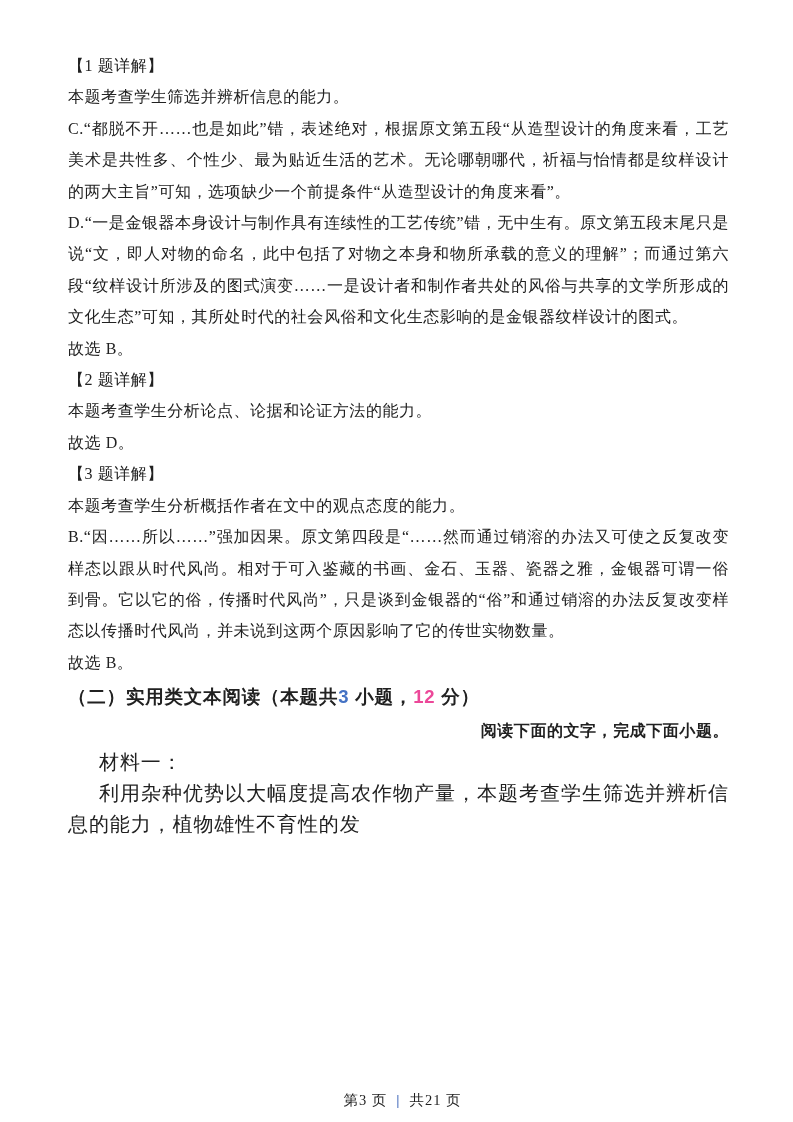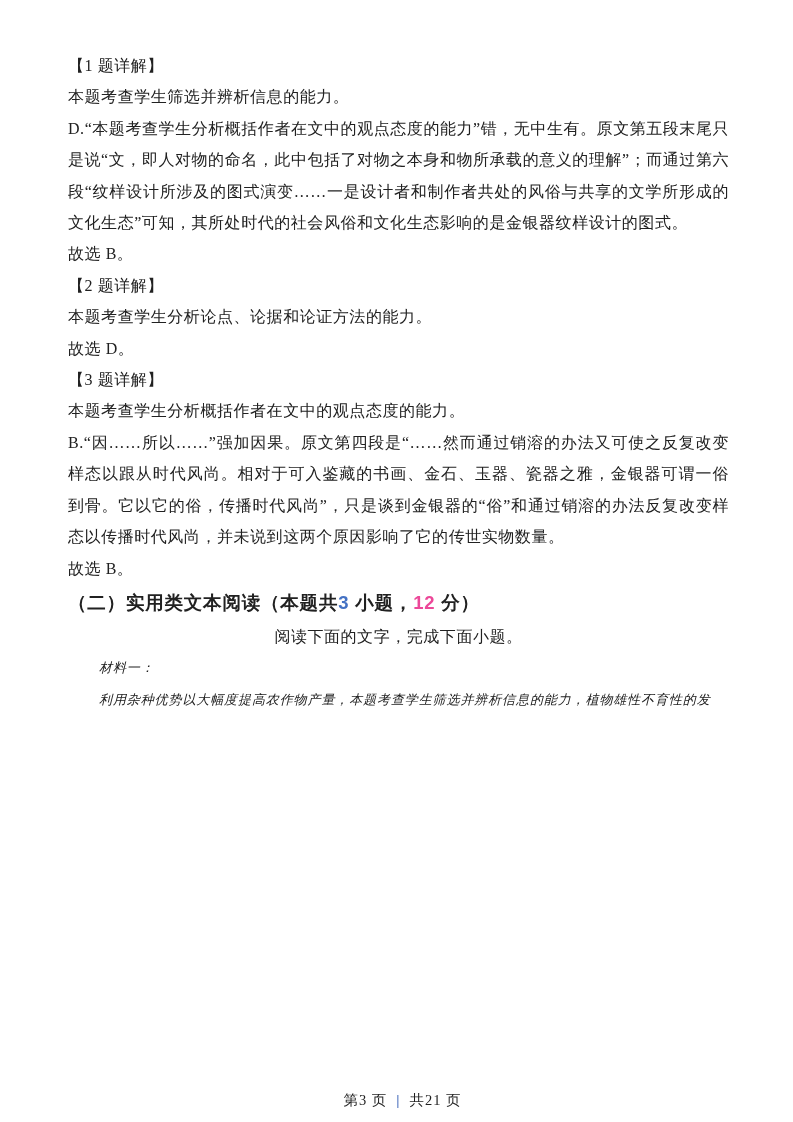--- a/index.html
+++ b/index.html
@@ -33,25 +33,25 @@
   }
   .blk.section-heading{
     font-family:"Liberation Sans","DejaVu Sans",sans-serif;
     font-weight:bold;
     font-size:18.5px;
     line-height:37px;
     letter-spacing:0.8px;
     text-align:left;
   }
   .blk.instruction{
-    text-align:center;
+    text-align:right;
+    font-weight:bold;
   }
   .blk.kai{
-    font-style:italic;
-    font-size:13px;
+    font-size:20px;
     letter-spacing:0.9px;
     text-indent:31px;
   }
   .blk.kai.label{
     text-align:left;
   }
   .footer{
     position:absolute;
     left:12px;right:0;
     top:1091px;
@@ -65,21 +65,22 @@
     font-weight:bold;
   }
 </style>
 </head>
 <body>
 
 <div class="page">
   <div class="content">
       <p class="blk detail-heading">【1 题详解】</p>
       <p class="blk para">本题考查学生筛选并辨析信息的能力。</p>
-      <p class="blk para">D.“本题考查学生分析概括作者在文中的观点态度的能力”错，无中生有。原文第五段末尾只是说“文，即人对物的命名，此中包括了对物之本身和物所承载的意义的理解”；而通过第六段“纹样设计所涉及的图式演变……一是设计者和制作者共处的风俗与共享的文学所形成的文化生态”可知，其所处时代的社会风俗和文化生态影响的是金银器纹样设计的图式。</p>
+      <p class="blk para">C.“都脱不开……也是如此”错，表述绝对，根据原文第五段“从造型设计的角度来看，工艺美术是共性多、个性少、最为贴近生活的艺术。无论哪朝哪代，祈福与怡情都是纹样设计的两大主旨”可知，选项缺少一个前提条件“从造型设计的角度来看”。</p>
+      <p class="blk para">D.“一是金银器本身设计与制作具有连续性的工艺传统”错，无中生有。原文第五段末尾只是说“文，即人对物的命名，此中包括了对物之本身和物所承载的意义的理解”；而通过第六段“纹样设计所涉及的图式演变……一是设计者和制作者共处的风俗与共享的文学所形成的文化生态”可知，其所处时代的社会风俗和文化生态影响的是金银器纹样设计的图式。</p>
       <p class="blk answer">故选 B。</p>
       <p class="blk detail-heading">【2 题详解】</p>
       <p class="blk para">本题考查学生分析论点、论据和论证方法的能力。</p>
       <p class="blk answer">故选 D。</p>
       <p class="blk detail-heading">【3 题详解】</p>
       <p class="blk para">本题考查学生分析概括作者在文中的观点态度的能力。</p>
       <p class="blk para">B.“因……所以……”强加因果。原文第四段是“……然而通过销溶的办法又可使之反复改变样态以跟从时代风尚。相对于可入鉴藏的书画、金石、玉器、瓷器之雅，金银器可谓一俗到骨。它以它的俗，传播时代风尚”，只是谈到金银器的“俗”和通过销溶的办法反复改变样态以传播时代风尚，并未说到这两个原因影响了它的传世实物数量。</p>
       <p class="blk answer">故选 B。</p>
       <p class="blk section-heading"><span>（二）实用类文本阅读（本题共</span><span style="color: rgb(68, 114, 196);">3</span><span> 小题，</span><span style="color: #ec4899;">12</span><span> 分）</span></p>
       <p class="blk instruction">阅读下面的文字，完成下面小题。</p>

